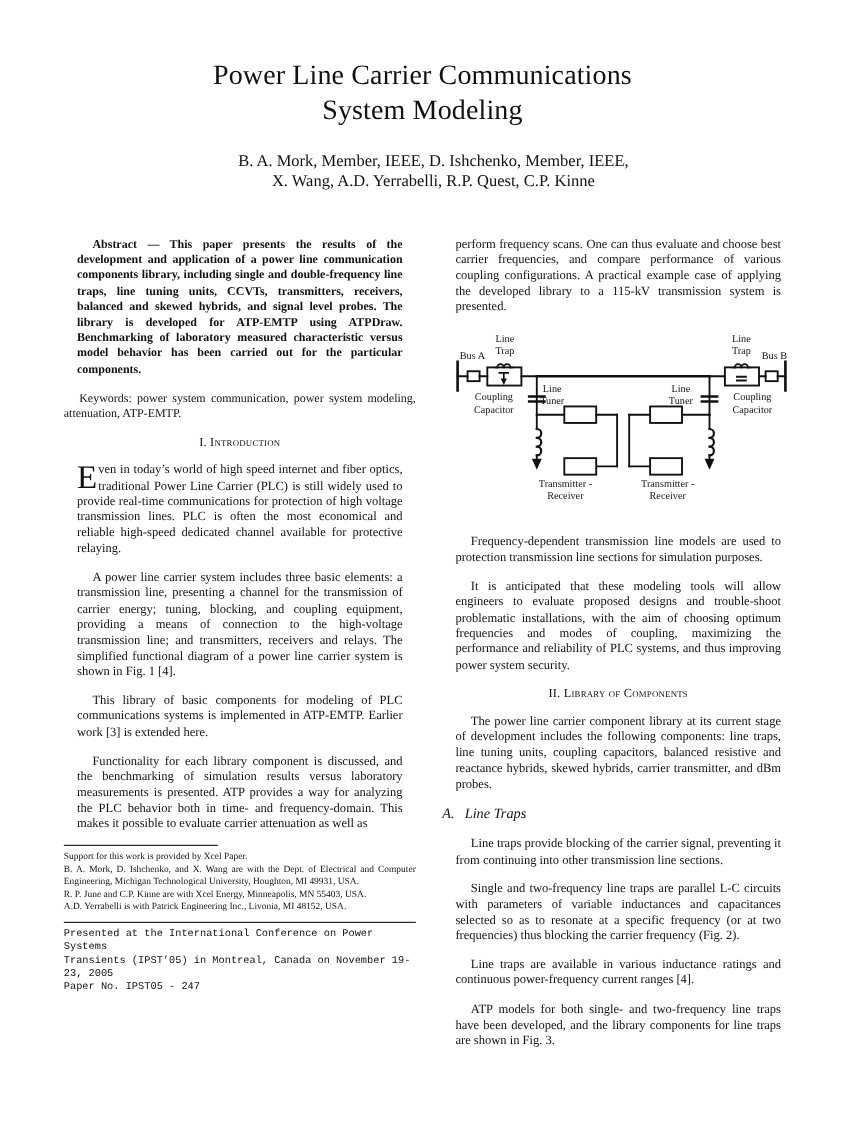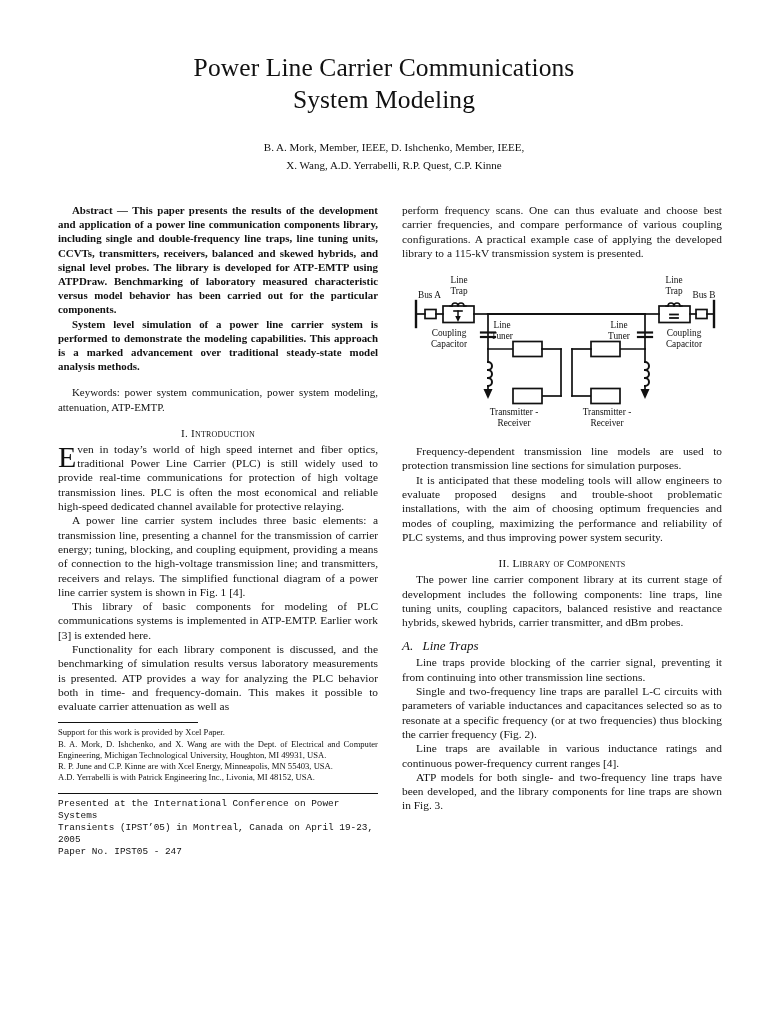--- a/index.html
+++ b/index.html
@@ -31,21 +31,21 @@
   }
   .doc-title {
     font-size: 25.5px;
     line-height: 32px;
     font-weight: normal;
     margin: 0 90px;
     letter-spacing: 0.1px;
   }
   .authors {
     margin-top: 22px;
-    font-size: 11px;
+    font-size: 15px;
     line-height: 18px;
     margin-left: 20px;
   }
   .authors div { white-space: nowrap; }
 
   
   .columns {
     position: absolute;
     top: 203px;
     left: 0;
@@ -54,21 +54,21 @@
     gap: 24px;
     padding: 0 58px;
     box-sizing: border-box;
   }
   .col {
     width: 320px;
     flex: 0 0 320px;
   }
 
   p {
-    margin: 0;
+    margin: 12px;
     font-size: 11.4px;
     line-height: 14.3px;
     text-align: justify;
     text-indent: 14px;
     hyphens: auto;
   }
   p.noindent { text-indent: 0; }
 
   .abstract p {
     font-weight: bold;
@@ -167,21 +167,20 @@
       <div>X. Wang, A.D. Yerrabelli, R.P. Quest, C.P. Kinne</div>
     </div>
   </div>
 
   <div class="columns">
 
     <div class="col">
 
       <div class="abstract">
         <p>Abstract — This paper presents the results of the development and application of a power line communication components library, including single and double-frequency line traps, line tuning units, CCVTs, transmitters, receivers, balanced and skewed hybrids, and signal level probes. The library is developed for ATP-EMTP using ATPDraw. Benchmarking of laboratory measured characteristic versus model behavior has been carried out for the particular components.</p>
-        <p>System level simulation of a power line carrier system is performed to demonstrate the modeling capabilities. This approach is a marked advancement over traditional steady-state model analysis methods.</p>
       </div>
 
       <div class="keywords">Keywords: power system communication, power system modeling, attenuation, ATP-EMTP.</div>
 
       <div class="sec-head">
         <span class="numeral">I.</span>
         <span>Introduction</span>
       </div>
 
       <p class="dropcap-p"><span class="dropcap">E</span><span>ven in today’s world of high speed internet and fiber optics, traditional Power Line Carrier (PLC) is still widely used to provide real-time communications for protection of high voltage transmission lines. PLC is often the most economical and reliable high-speed dedicated channel available for protective relaying.</span></p>
@@ -193,21 +192,21 @@
       <div class="foot-rule"></div>
       <div class="footnotes">
         <div>Support for this work is provided by Xcel Paper.</div>
         <div>B. A. Mork, D. Ishchenko, and X. Wang are with the Dept. of Electrical and Computer Engineering, Michigan Technological University, Houghton, MI 49931, USA.</div>
         <div>R. P. June and C.P. Kinne are with Xcel Energy, Minneapolis, MN 55403, USA.</div>
         <div>A.D. Yerrabelli is with Patrick Engineering Inc., Livonia, MI 48152, USA.</div>
       </div>
 
       <div class="conf-box">
         <div>Presented at the International Conference on Power Systems</div>
-        <div>Transients (IPST’05) in Montreal, Canada on April 19-23, 2005</div>
+        <div>Transients (IPST’05) in Montreal, Canada on November 19-23, 2005</div>
         <div>Paper No. IPST05 - 247</div>
       </div>
 
     </div>
 
     <div class="col">
 
       <p class="noindent">perform frequency scans. One can thus evaluate and choose best carrier frequencies, and compare performance of various coupling configurations. A practical example case of applying the developed library to a 115-kV transmission system is presented.</p>
 
       <div class="figure">

